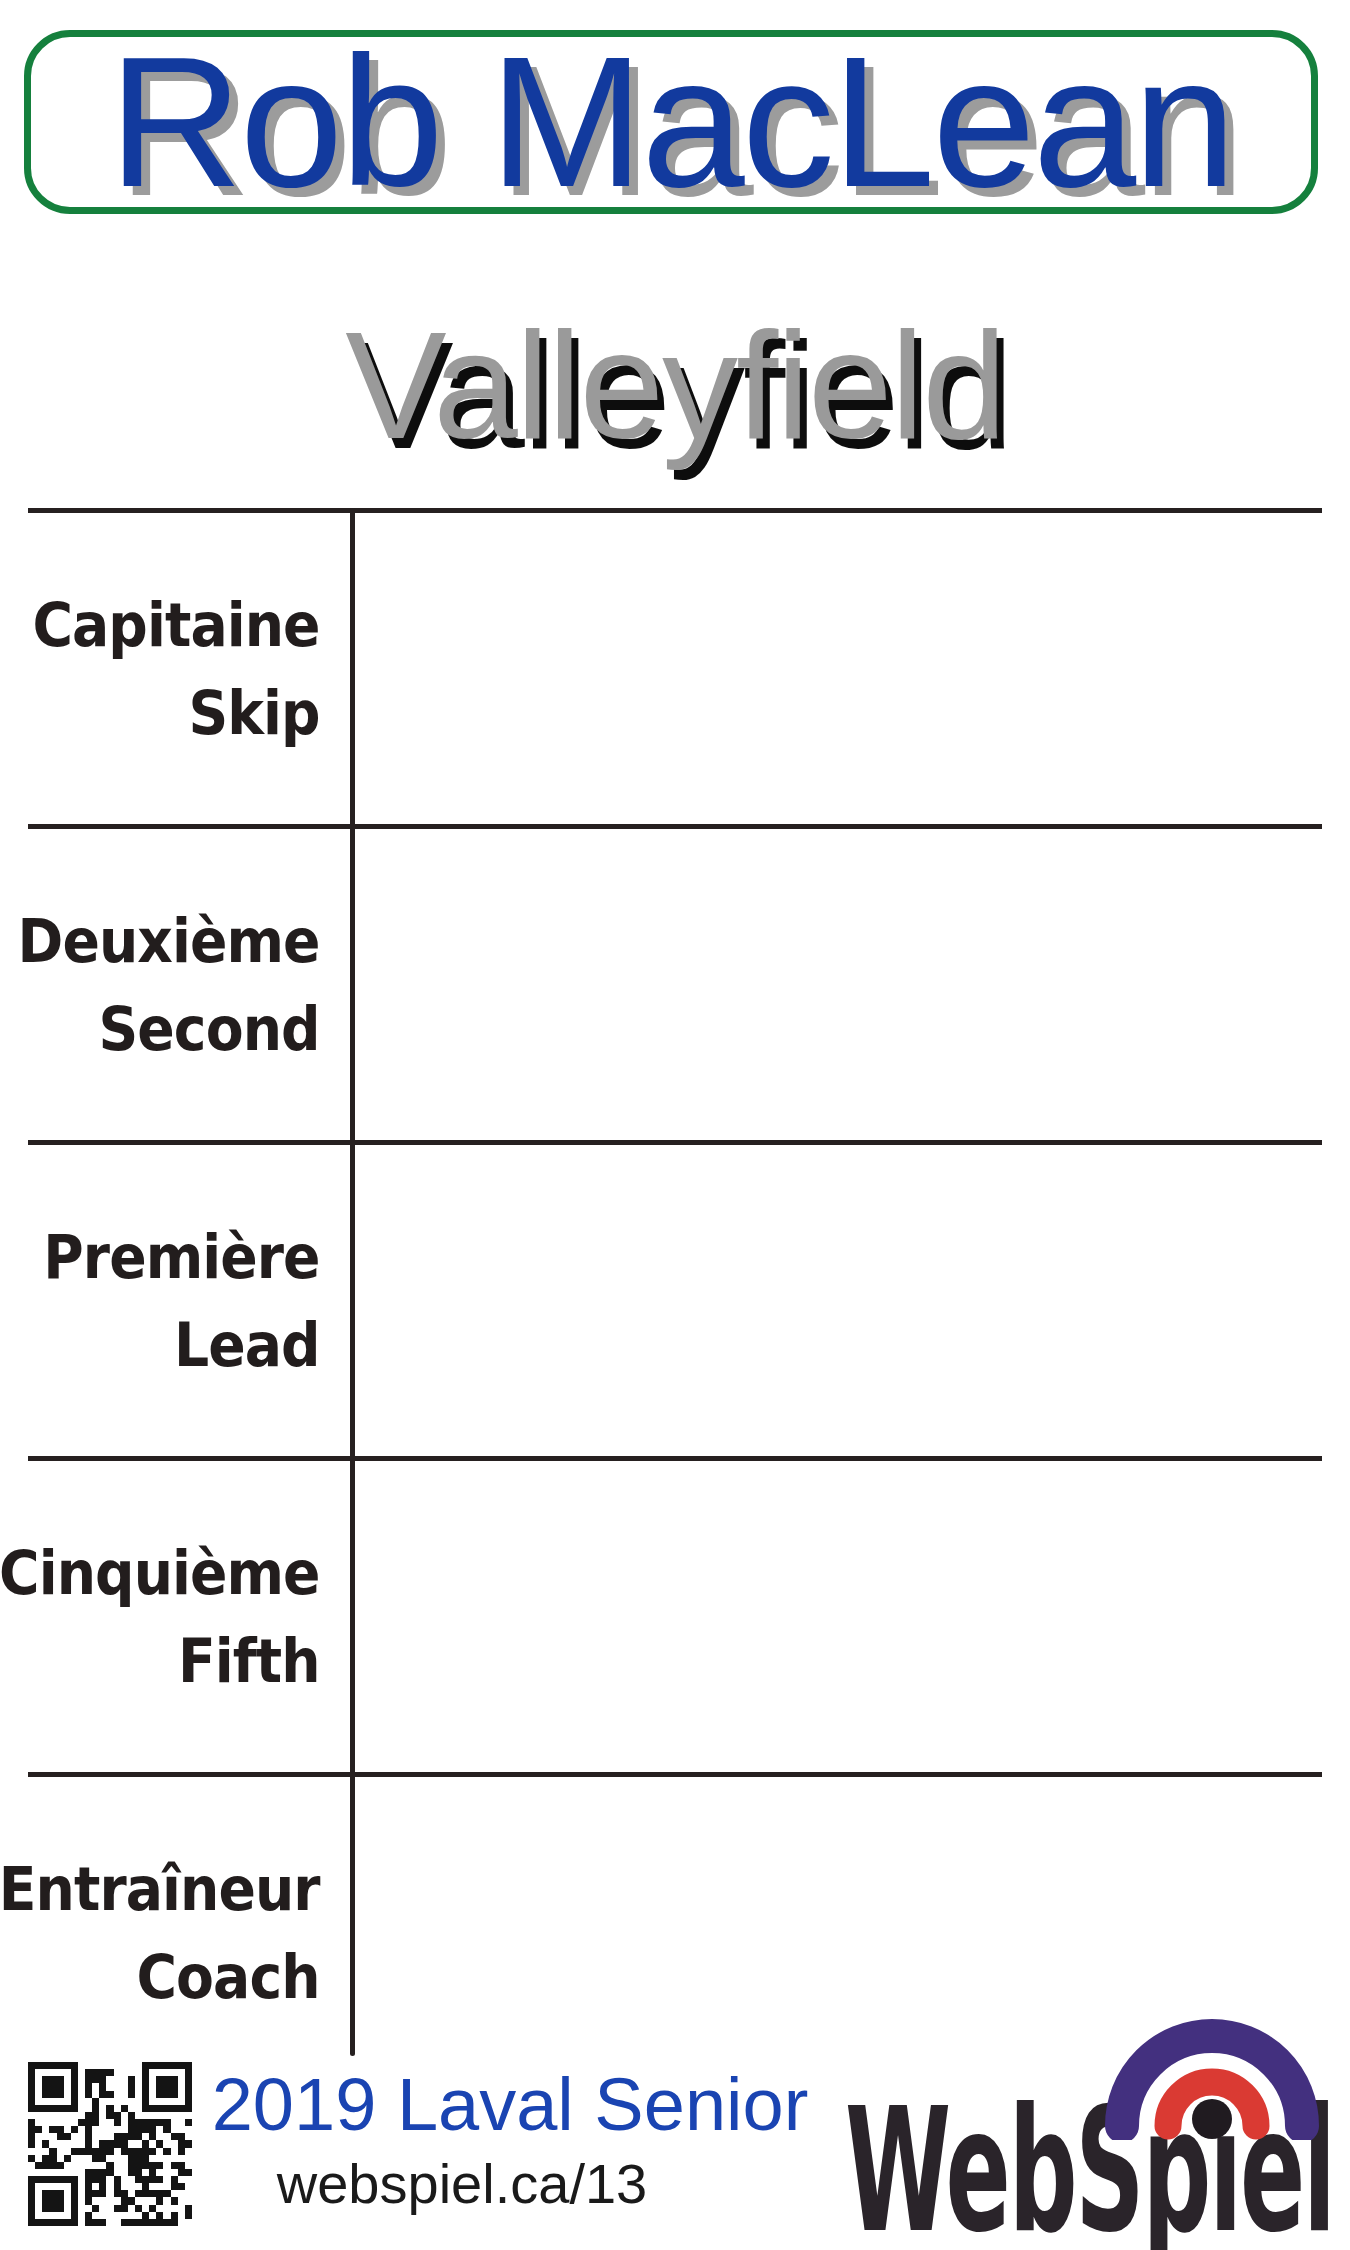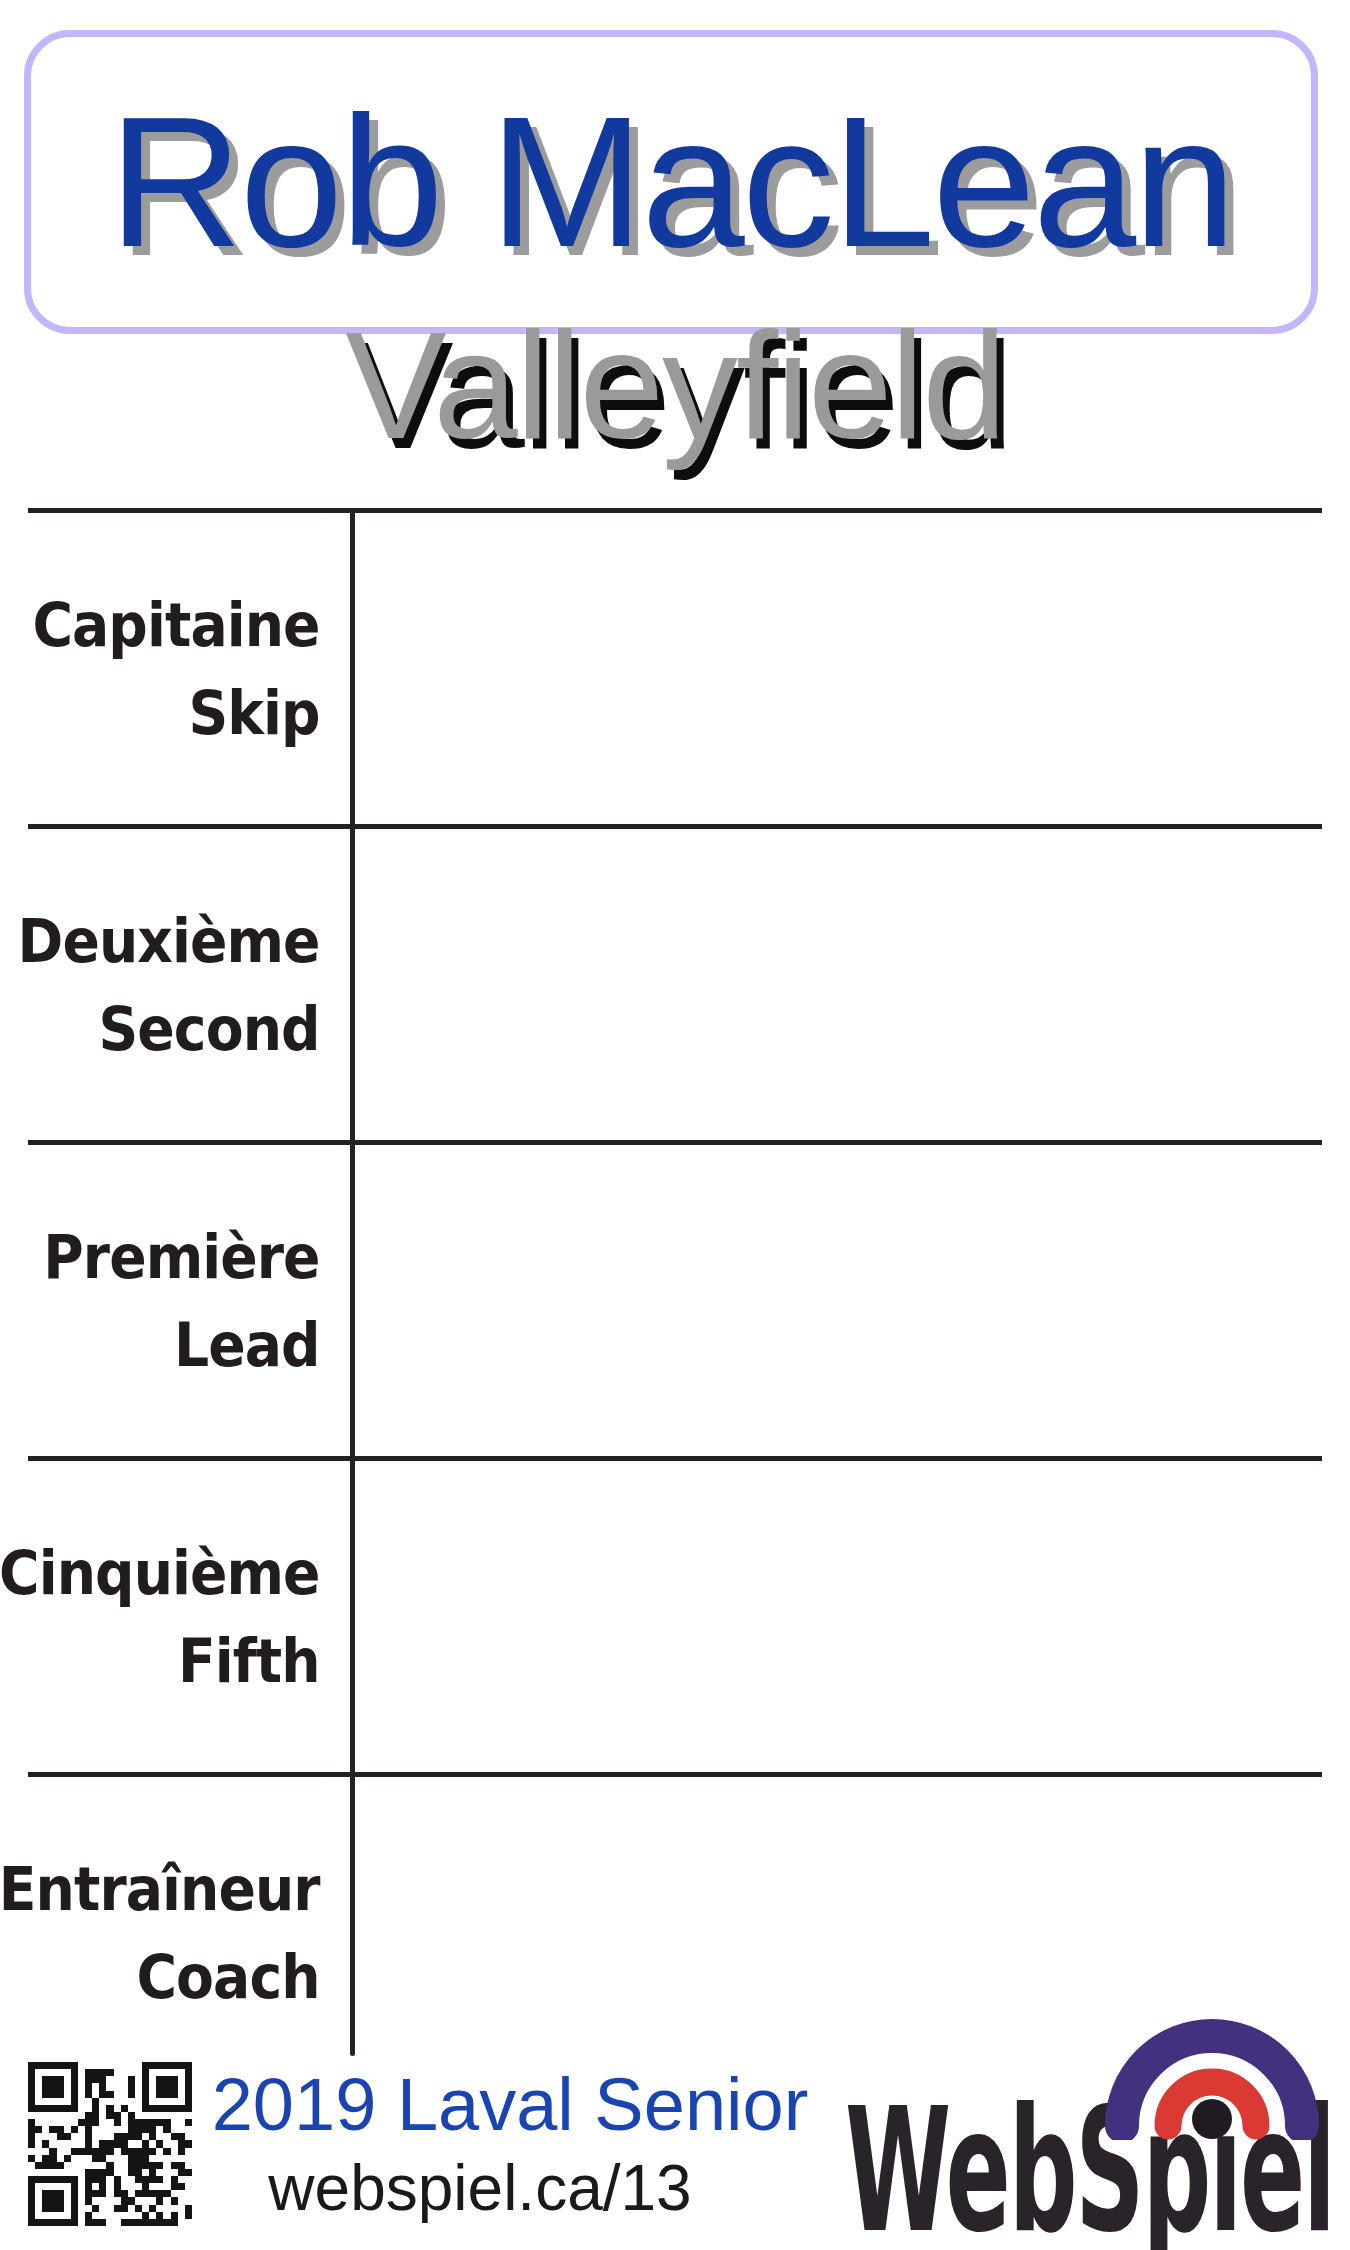--- a/index.html
+++ b/index.html
@@ -6,22 +6,22 @@
   body{
     width:1350px;height:2250px;
     background:#ffffff;
     font-family:"Liberation Sans",sans-serif;
     position:relative;overflow:hidden;
   }
   .page{position:absolute;inset:0;}
 
   
   .header-box{
-    position:absolute;left:24px;top:30px;width:1294px;height:304px;
-    border:7px solid #c4b5fd;border-radius:46px;
+    position:absolute;left:24px;top:30px;width:1294px;height:184px;
+    border:7px solid #15803d;border-radius:46px;
     box-sizing:border-box;
     display:flex;align-items:center;justify-content:center;
     background:#ffffff;
   }
   .team-name{
     font-size:186px;line-height:1;
     color:var(--name-blue,#123a9e);
     text-shadow:9px 9px 0 var(--name-shadow,#9c9c9c);
     letter-spacing:-3px;white-space:nowrap;
   }
@@ -59,22 +59,22 @@
   }
 
   
   .qr{position:absolute;left:28px;top:2062px;width:164px;height:164px;}
   .event-name{
     position:absolute;left:510px;top:2068px;transform:translateX(-50%);
     font-size:74px;line-height:1;color:var(--event-blue,#1a44b2);
     white-space:nowrap;
   }
   .event-url{
-    position:absolute;left:480px;top:2156px;transform:translateX(-50%);
-    font-size:64px;line-height:1;color:var(--url-text,#1a1a1a);
+    position:absolute;left:462px;top:2156px;transform:translateX(-50%);
+    font-size:56px;line-height:1;color:var(--url-text,#1a1a1a);
     white-space:nowrap;
   }
   .logo{position:absolute;left:0;top:0;width:0;height:0;}
   .logo-text{
     position:absolute;left:845px;top:2085px;
     font-family:"DejaVu Sans",sans-serif;font-weight:bold;
     font-size:172px;line-height:1;letter-spacing:-4px;
     color:var(--logo-text,#2a242a);
     transform:scaleX(0.56);transform-origin:left top;
     white-space:nowrap;

